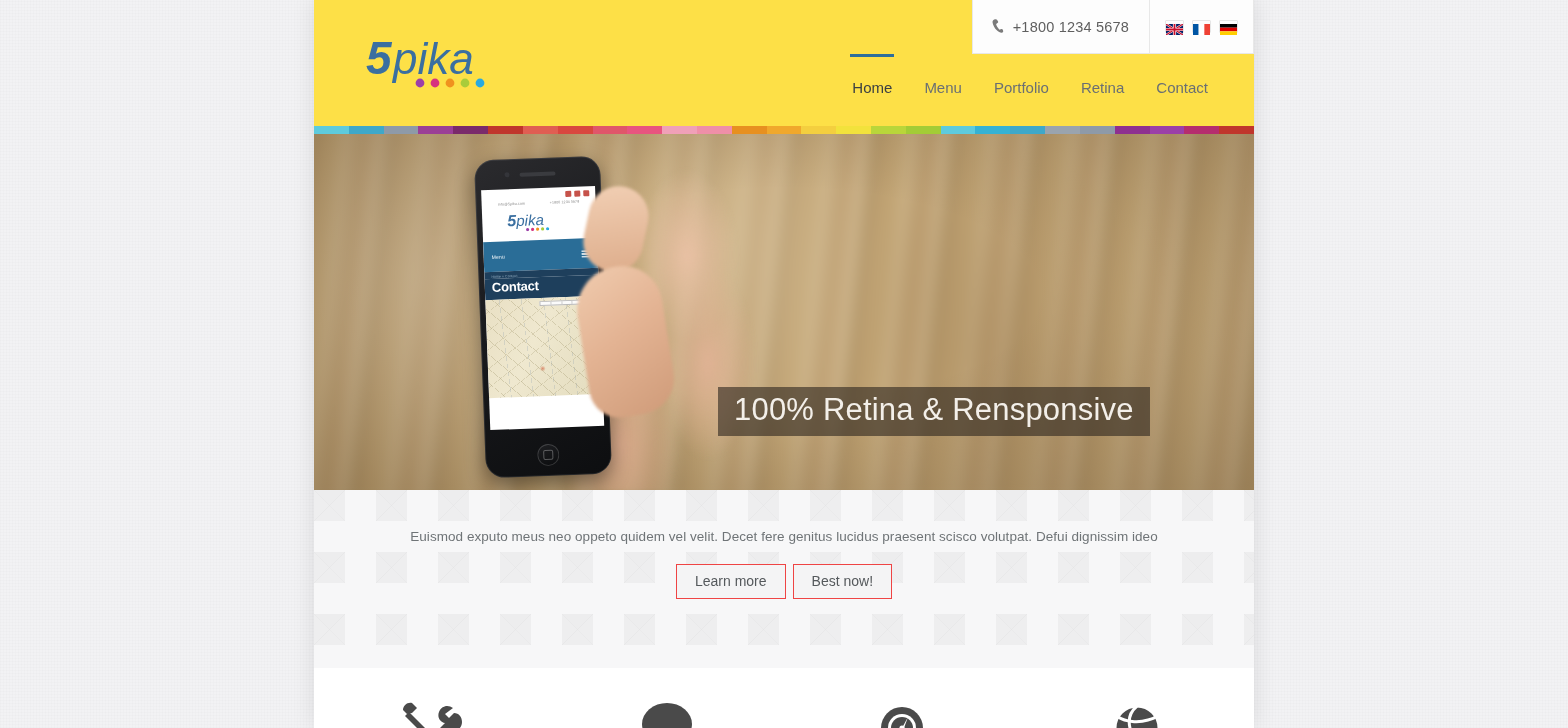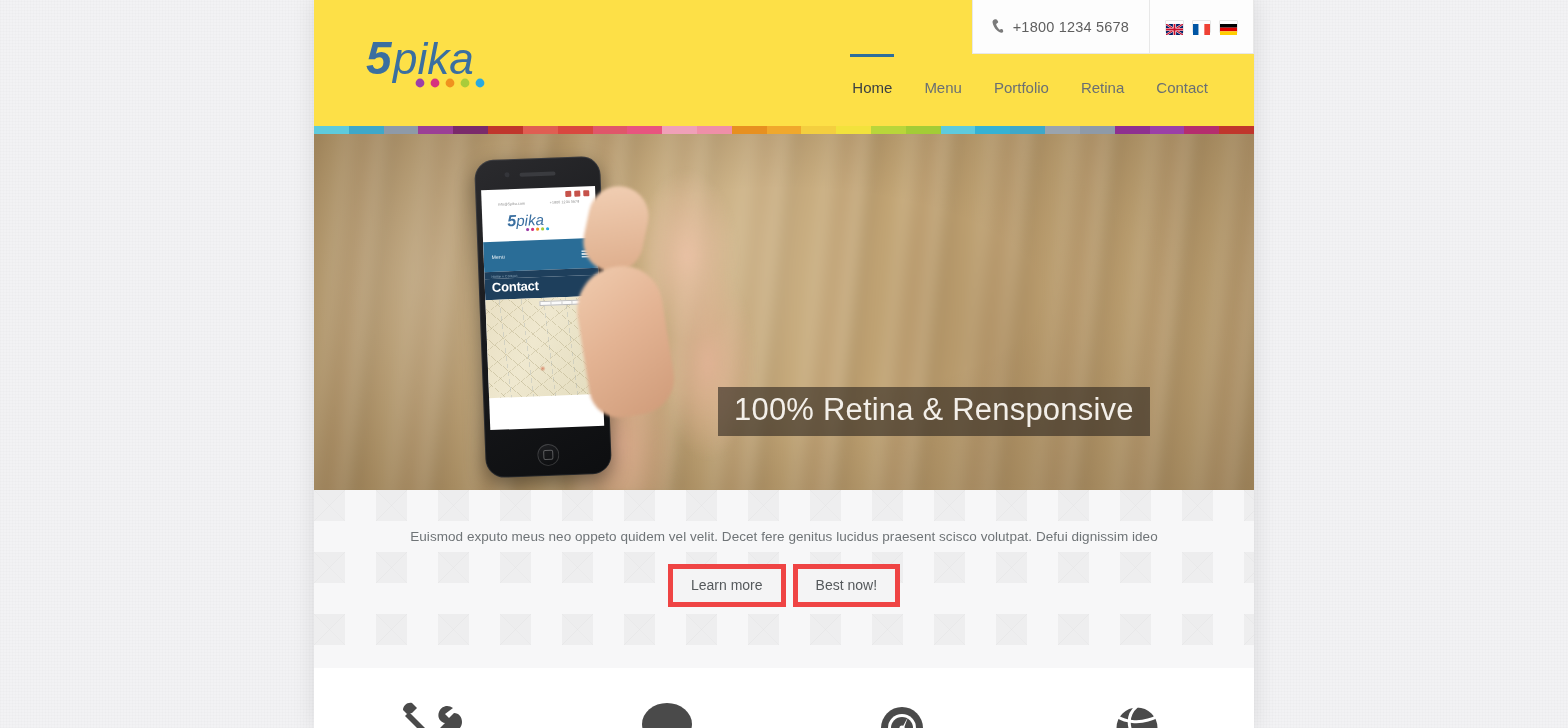--- a/index.html
+++ b/index.html
@@ -317,21 +317,21 @@
     letter-spacing:0.05px;
   }
   .cta-buttons {
     margin-top:20px;
     display:flex;
     justify-content:center;
     gap:7px;
   }
   .btn {
     background:#f4f4f5;
-    border:5px solid #ef4444;
+    border:1px solid #ef4444;
     color:#55595c;
     font-size:14px;
     padding:8px 18px 9px 18px;
     cursor:pointer;
     font-family:"Liberation Sans", sans-serif;
   }
 
   
   .features {
     background:#ffffff;

